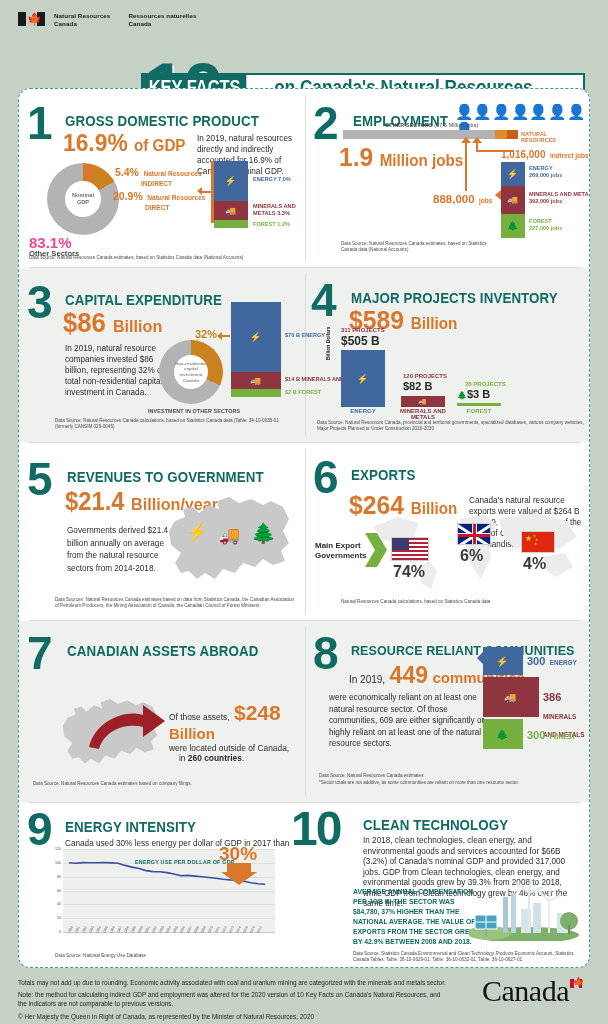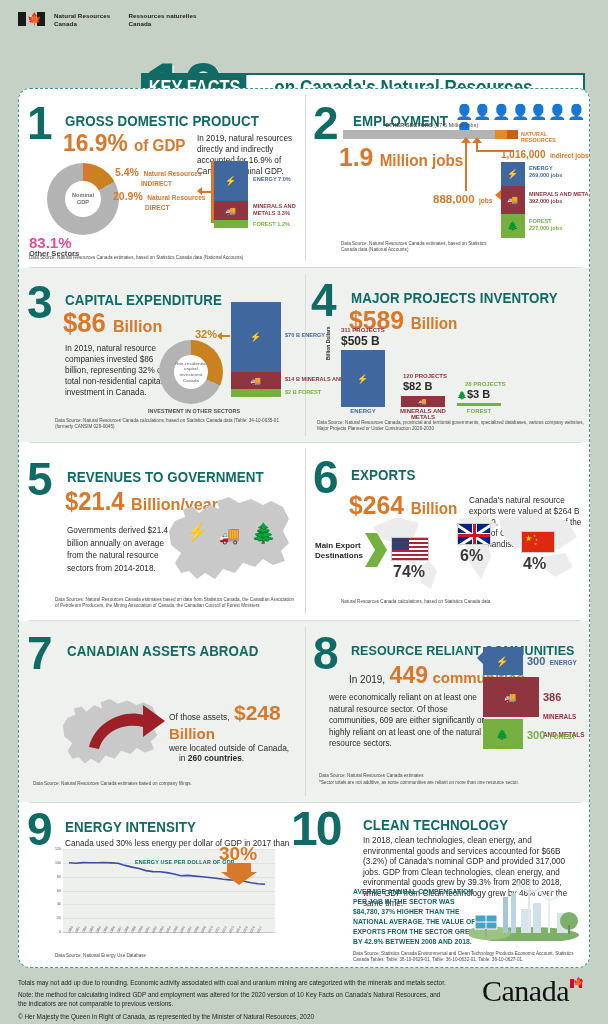--- a/index.html
+++ b/index.html
@@ -365,21 +365,21 @@
             <path d="M6,18 L30,8 L52,14 L46,30 L56,40 L48,56 L36,50 L30,34 L14,30 Z"></path>
             <path d="M52,58 L62,52 L70,62 L64,80 L54,74 Z"></path>
             <path d="M92,10 L118,6 L130,16 L120,26 L102,24 Z"></path>
             <path d="M100,30 L120,30 L124,48 L114,70 L104,56 L98,42 Z"></path>
             <path d="M132,10 L170,4 L200,12 L210,28 L192,40 L168,34 L148,40 L136,26 Z"></path>
             <path d="M176,48 L198,44 L206,58 L188,68 L178,60 Z"></path>
           </g>
         </svg>
 
         <div style="position:absolute;left:10px;top:98px;font-size:8px;font-weight:900;color:#2b2b2b;line-height:10px;">
-          <span>Main Export</span><br><span>Destinations</span>
+          <span>Main Export</span><br><span>Governments</span>
         </div>
         <svg style="position:absolute;left:60px;top:90px;" width="22" height="34">
           <path fill="#76b041" d="M0,0 L12,0 L22,17 L12,34 L0,34 L10,17 Z"></path>
         </svg>
 
         <div class="flagbox" style="left:86px;top:94px;width:38px;height:24px;background:#fff;overflow:hidden;">
           <div style="position:absolute;inset:0;background:repeating-linear-gradient(#b22234 0 2px,#fff 2px 4px);"></div>
           <div style="position:absolute;left:0;top:0;width:17px;height:12px;background:#3c3b6e;"></div>
         </div>
         <div class="pct-big" style="left:88px;top:120px;">74%</div>

